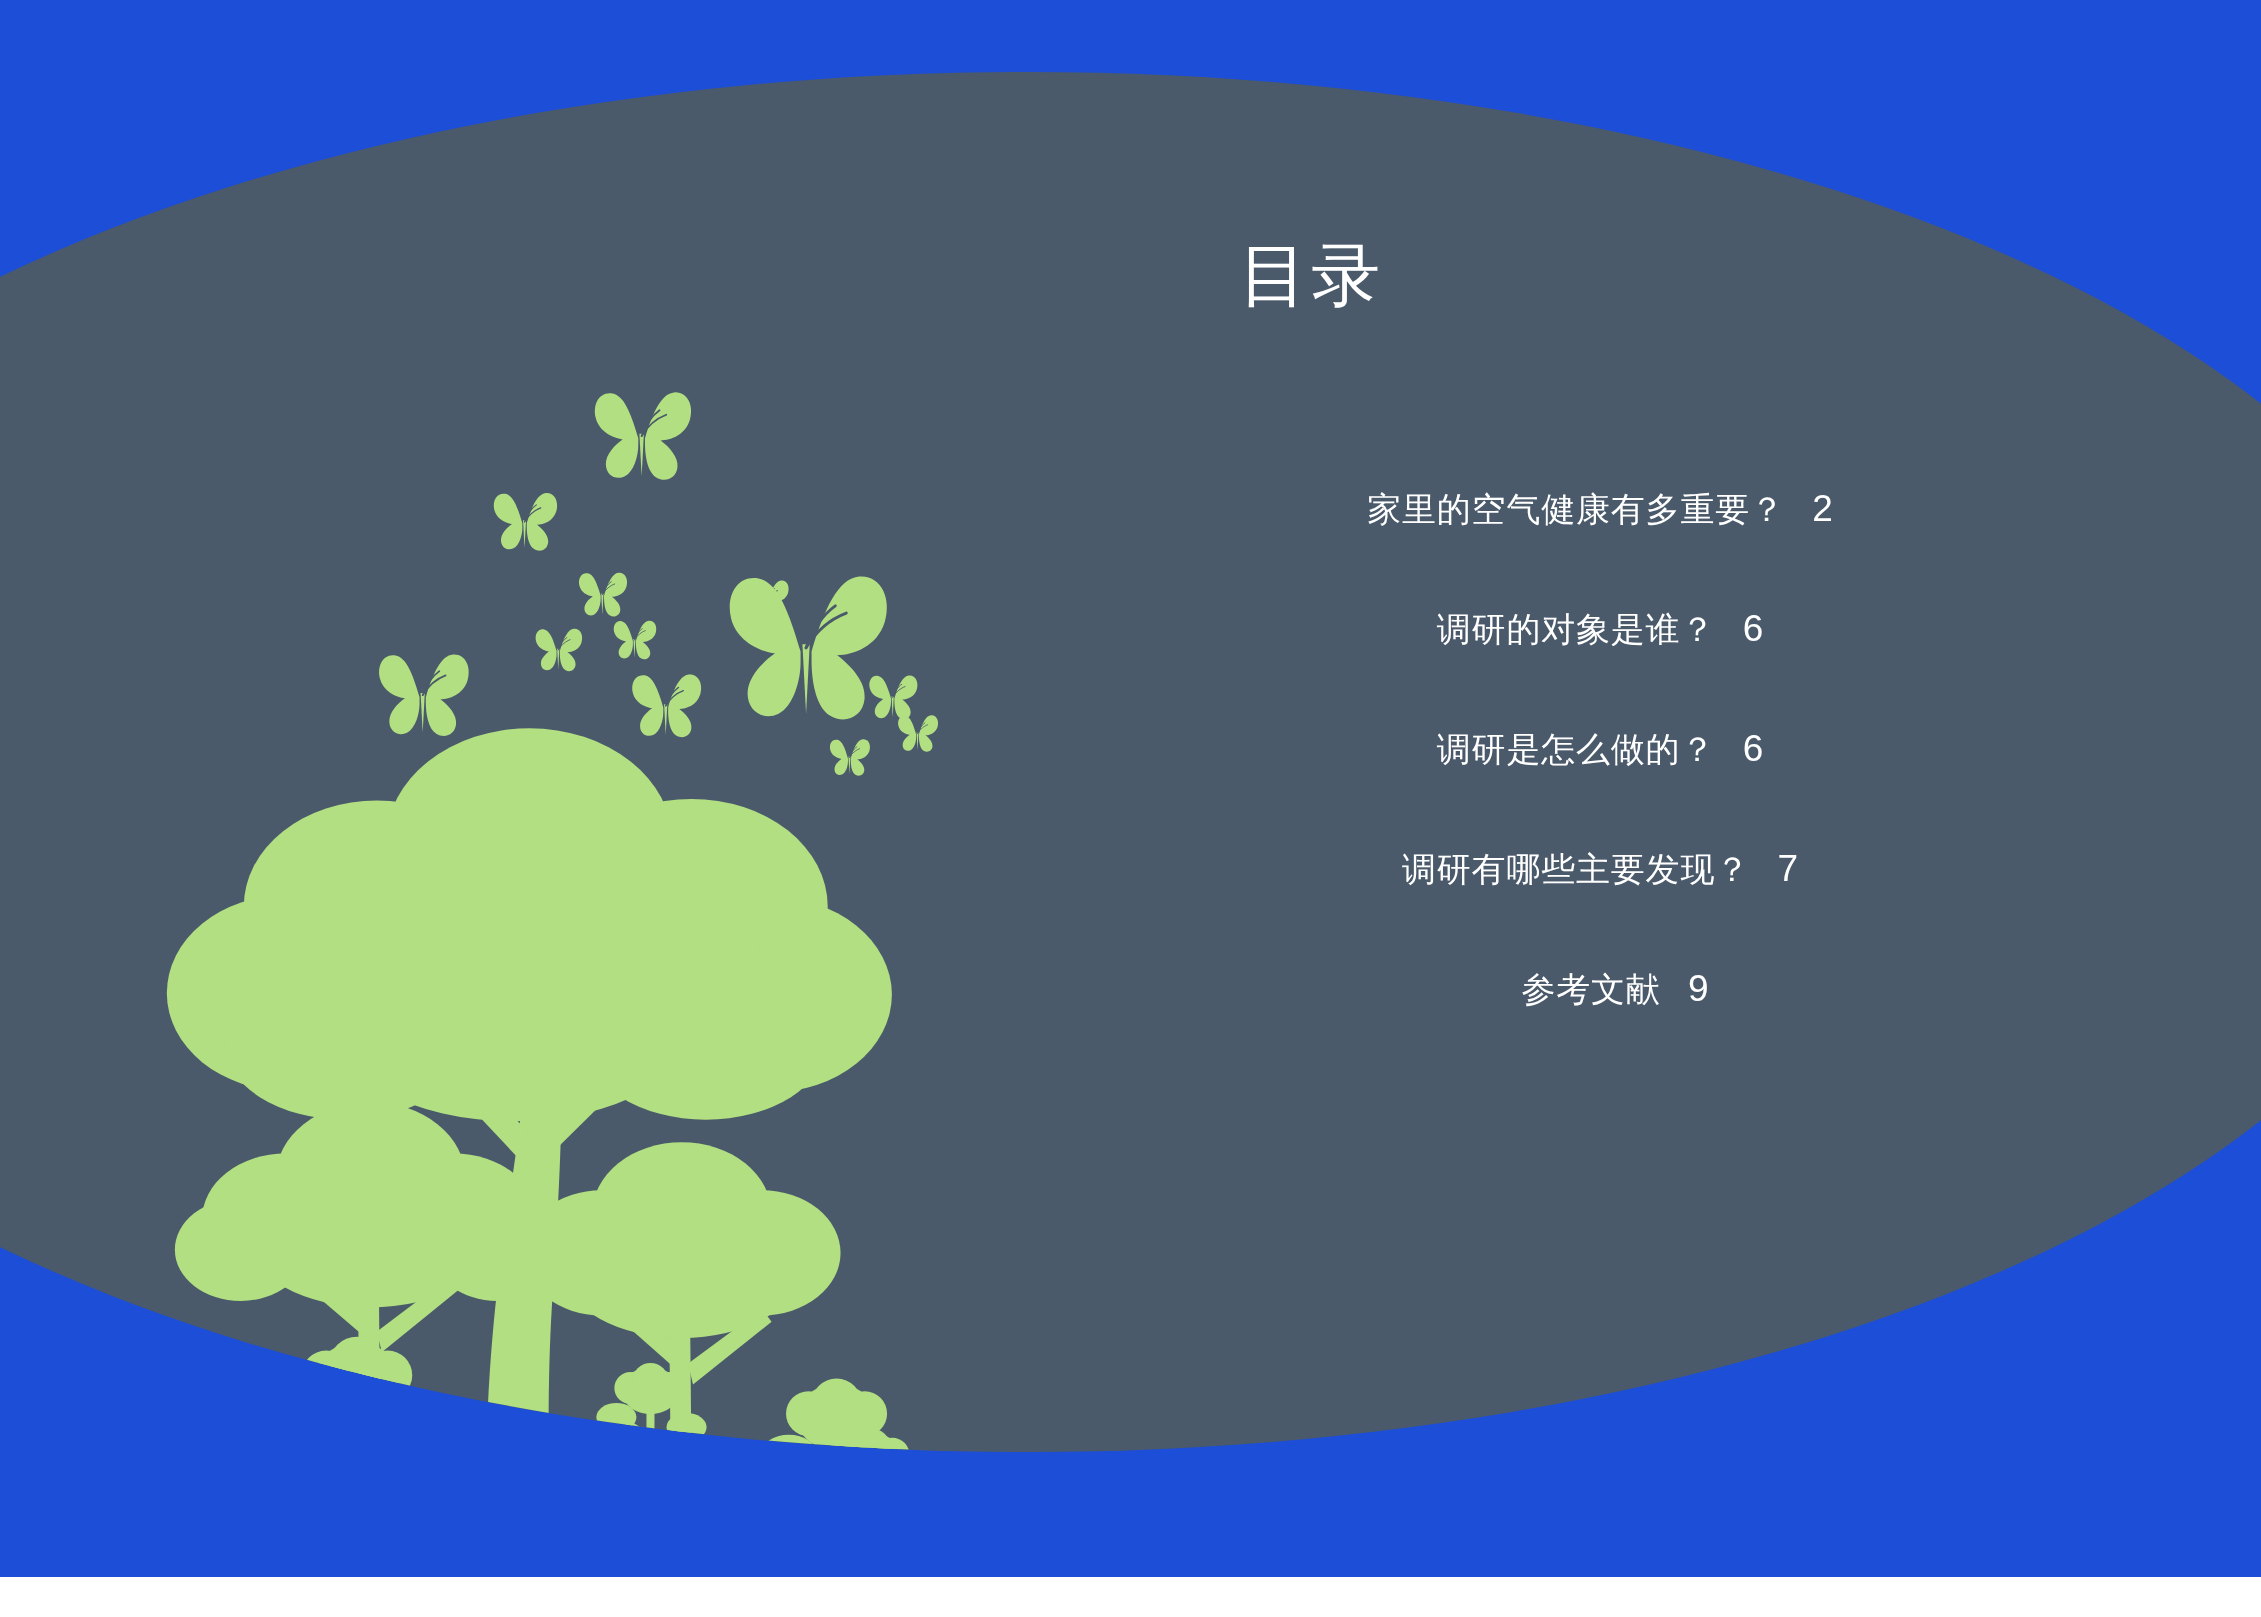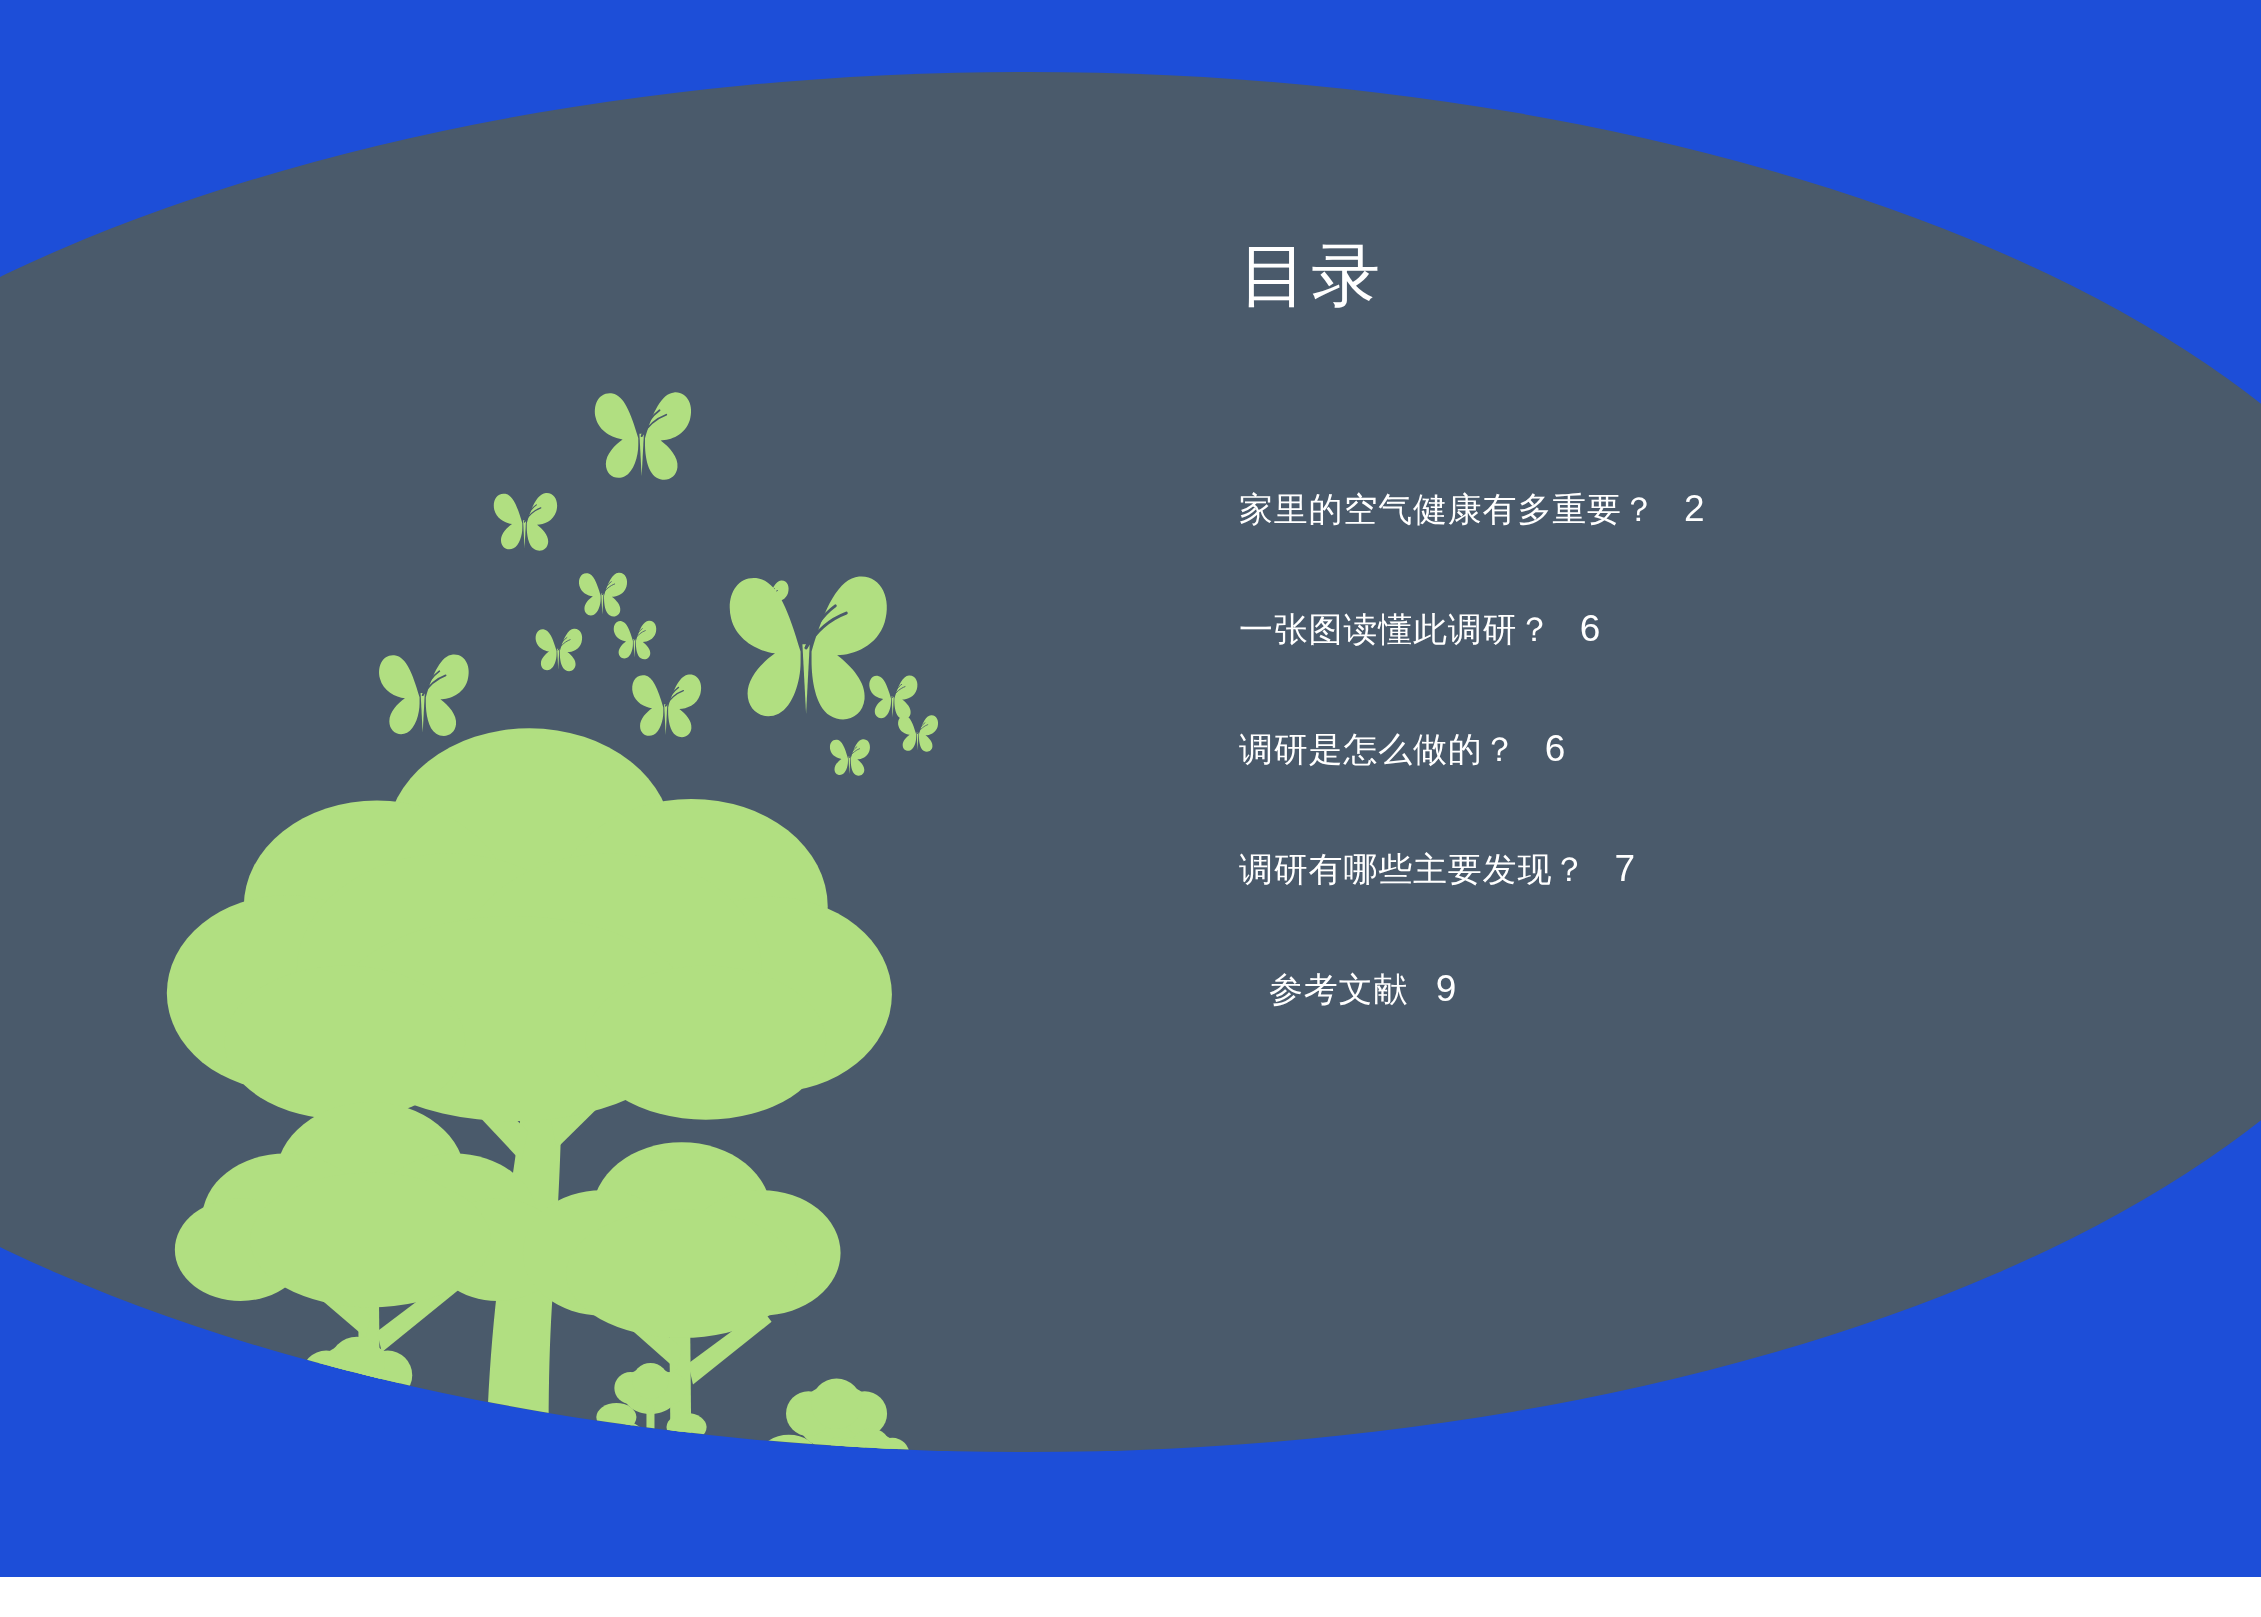--- a/index.html
+++ b/index.html
@@ -38,21 +38,21 @@
     font-size: 69px;
     line-height: 1;
     letter-spacing: 3.2px;
     font-weight: 400;
     margin: 0 0 178px 0;
     white-space: nowrap;
   }
   .toc-row {
     display: flex;
     align-items: baseline;
-    justify-content: flex-start;
+    justify-content: center;
     height: 77px;
     margin-bottom: 43px;
     color: #ffffff;
   }
   .toc-row:last-child { margin-bottom: 0; margin-left: 30px; }
   .toc-label {
     font-size: 34px;
     line-height: 42px;
     letter-spacing: 0.8px;
     white-space: nowrap;
@@ -204,21 +204,21 @@
 
     <h1 id="toc-title">目录</h1>
 
     <div class="toc-row">
       <span class="toc-label">家里的空气健康有多重要？</span>
       <span class="toc-page">2</span>
     </div>
 
 
     <div class="toc-row">
-      <span class="toc-label">一张图读懂此调研？</span>
+      <span class="toc-label">调研的对象是谁？</span>
       <span class="toc-page">6</span>
     </div>
 
     <div class="toc-row">
       <span class="toc-label">调研是怎么做的？</span>
       <span class="toc-page">6</span>
     </div>
 
     <div class="toc-row">
       <span class="toc-label">调研有哪些主要发现？</span>

